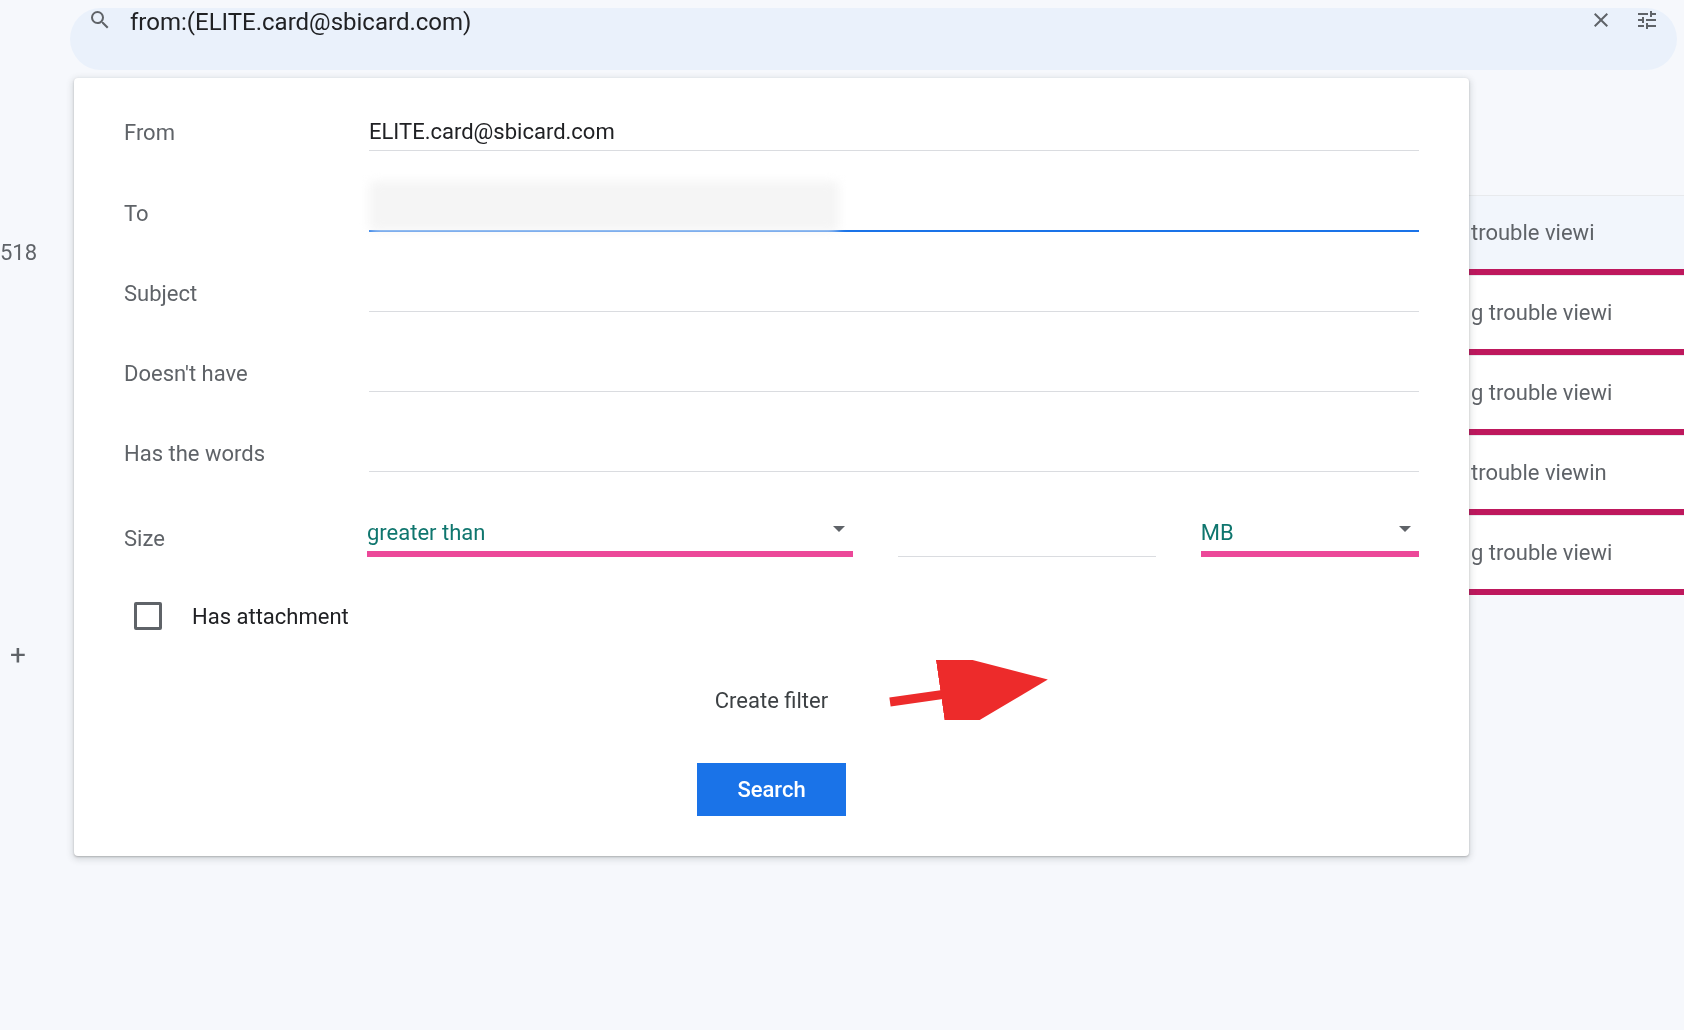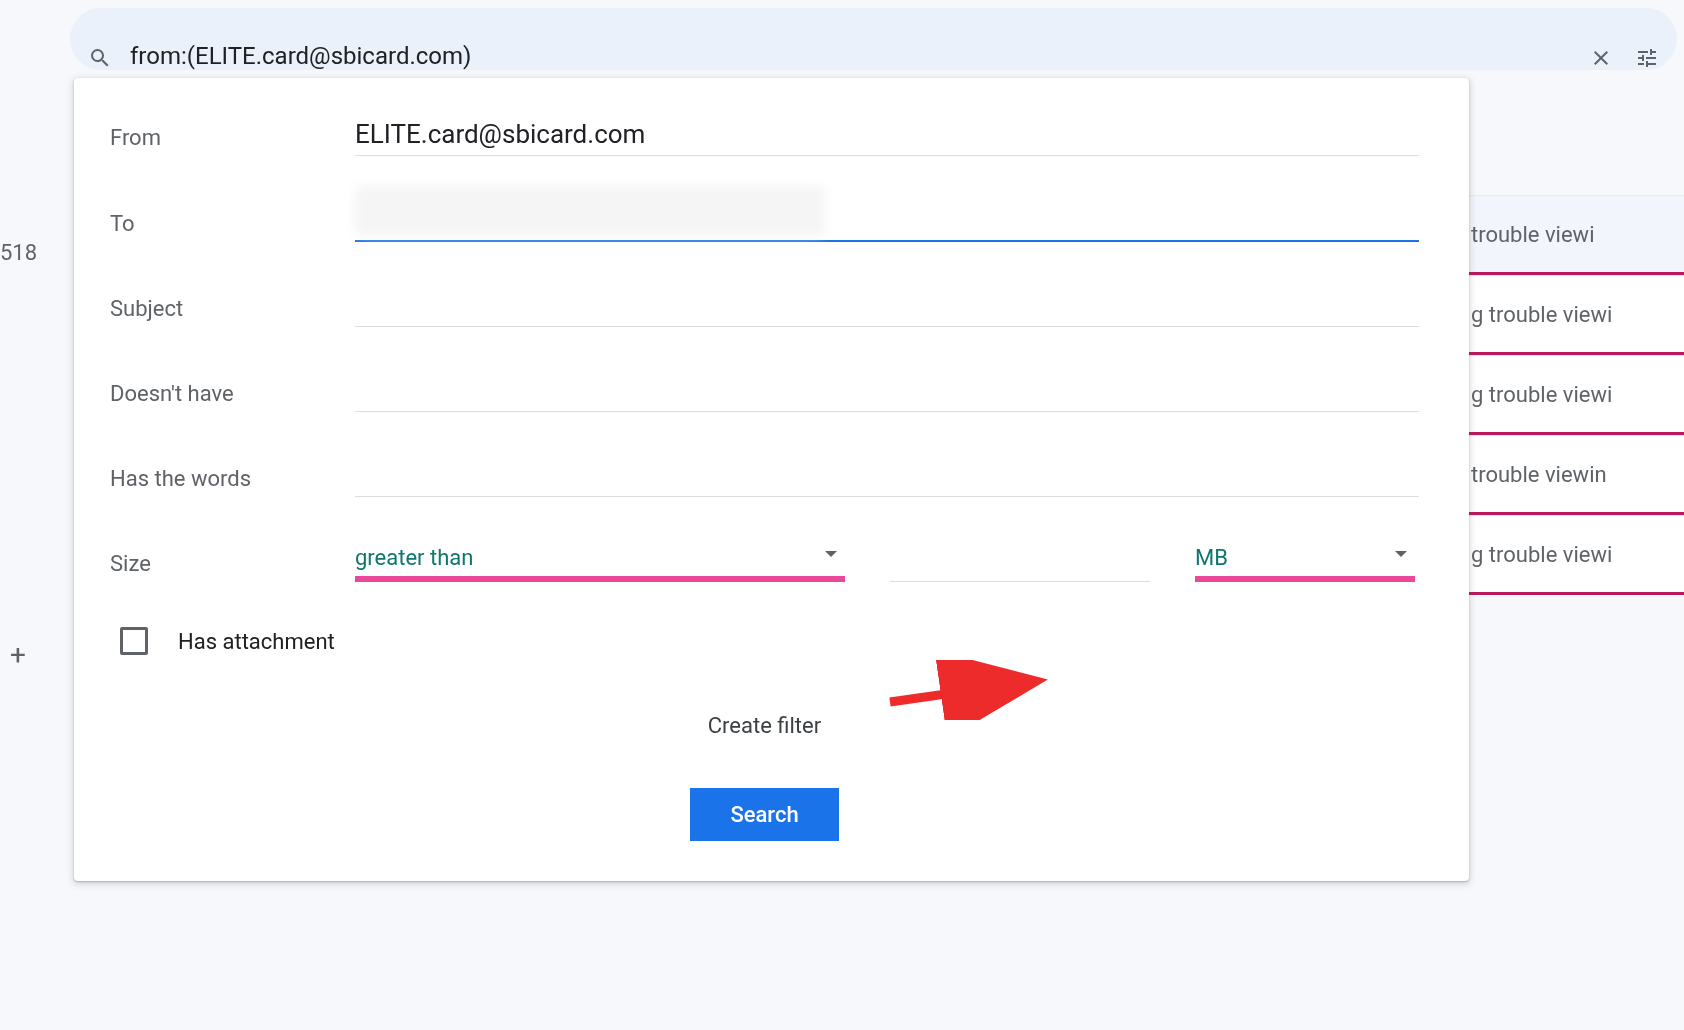--- a/index.html
+++ b/index.html
@@ -17,21 +17,21 @@
     }
     .search-bar {
       position: absolute;
       top: 8px;
       left: 70px;
       right: 7px;
       height: 62px;
       background: #eaf1fb;
       border-radius: 32px;
       display: flex;
-      align-items: flex-end;
+      align-items: flex-start;
       padding: 0 18px;
     }
     .search-icon {
       width: 24px;
       height: 24px;
       fill: #5f6368;
       margin-right: 18px;
     }
     .search-input {
       flex: 1;
@@ -56,42 +56,42 @@
       cursor: pointer;
     }
     .filter-panel {
       position: absolute;
       top: 78px;
       left: 74px;
       width: 1395px;
       background: #fff;
       box-shadow: 0 2px 6px 2px rgba(60,64,67,0.15), 0 1px 2px rgba(60,64,67,0.3);
       border-radius: 4px;
-      padding: 35px 50px 40px 36px;
+      padding: 35px 50px 40px 50px;
     }
     .filter-row {
       display: flex;
       align-items: flex-end;
       margin-bottom: 42px;
     }
     .filter-label {
       width: 245px;
       font-size: 22px;
       color: #5f6368;
       padding-bottom: 6px;
     }
     .filter-input-wrap {
       flex: 1;
       position: relative;
     }
     .filter-input {
       width: 100%;
       border: none;
       border-bottom: 1px solid #dadce0;
-      font-size: 26px;
+      font-size: 22px;
       color: #202124;
       padding: 6px 0;
       outline: none;
       background: transparent;
       font-family: inherit;
     }
     .filter-input.focused {
       border-bottom: 2px solid #1a73e8;
     }
     .blurred-box {
@@ -212,21 +212,21 @@
       position: absolute;
       left: 1465px;
       top: 195px;
       right: 0;
       font-size: 22px;
       color: #5f6368;
     }
     .bg-email-row {
       height: 80px;
       border-top: 1px solid #e8eaed;
-      border-bottom: 3px solid #be185d;
+      border-bottom: 6px solid #be185d;
       display: flex;
       align-items: center;
       white-space: nowrap;
       padding-left: 6px;
       background: #fff;
     }
     .bg-email-row.first {
       background: #f2f6fc;
     }
     .left-partial {

